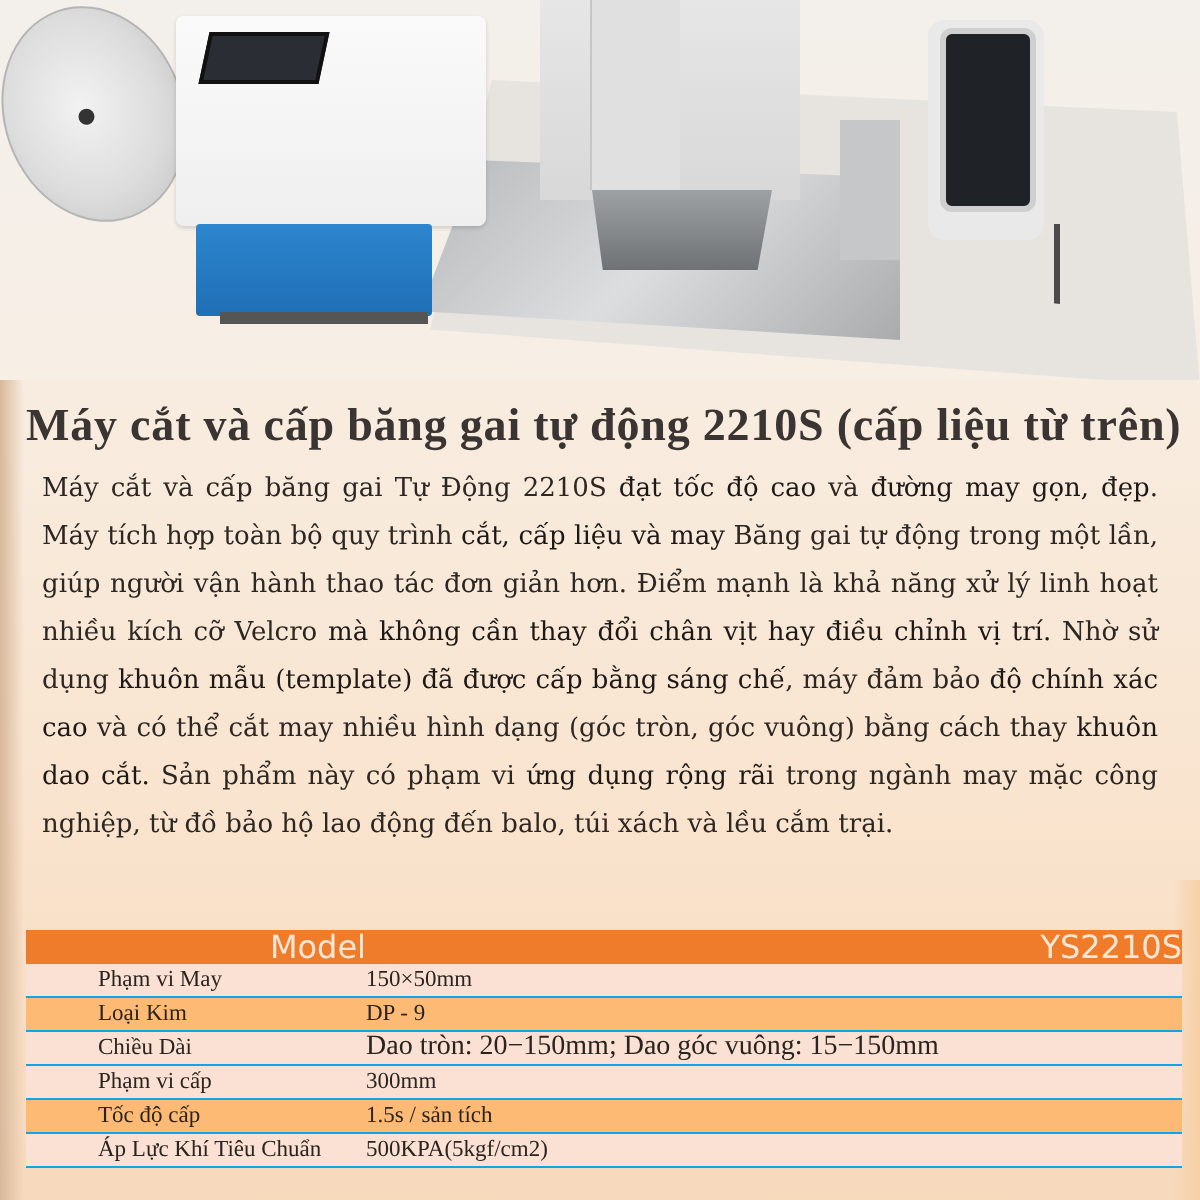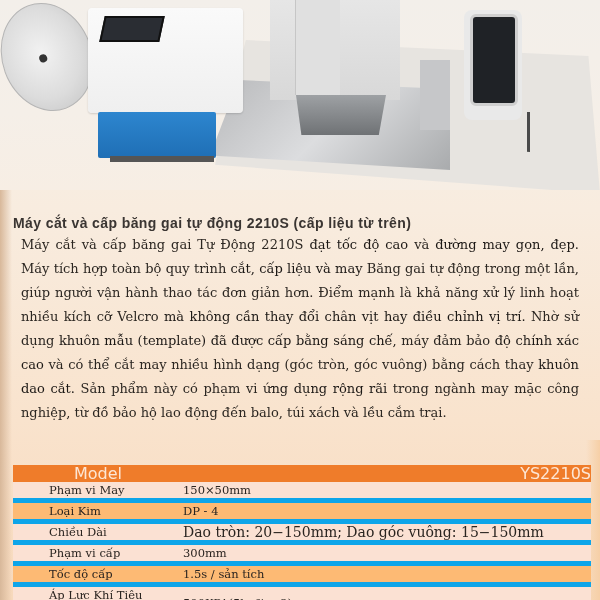--- a/index.html
+++ b/index.html
@@ -82,25 +82,24 @@
       background: #1f2226; border: 3px solid #cfcfcf; border-radius: 6px;
     }
     .gooseneck {
       position: absolute; left: 510px; top: 112px; width: 20px; height: 40px;
       border-right: 3px solid #4a4a4a; border-radius: 0 0 0 20px;
     }
 
     
     .title {
       position: absolute; left: 13px; top: 200px;
-      font-family: Liberation Sans, sans-serif;
-      font-weight: bold; font-size: 14px; color: #3a3532;
+      font-family: Liberation Serif, serif;
+      font-weight: bold; font-size: 23px; color: #3a3532;
       letter-spacing: 0.4px;
       white-space: nowrap;
-      margin-top: 15px;
     }
 
     
     .desc {
       position: absolute; left: 21px; top: 233px; width: 558px;
       font-family: "DejaVu Serif", serif;
       font-size: 13px; line-height: 24px; color: #2c2722;
       text-align: justify;
     }
     .desc b { font-weight: normal; color: #1d1916; }
@@ -109,23 +108,23 @@
     .spec {
       position: absolute; left: 13px; top: 465px; width: 578px;
       border-collapse: collapse;
       font-family: "DejaVu Serif", serif;
       font-size: 11.5px; color: #2a2420;
     }
     .spec th {
       background: #ef7c2a; color: #fde6d4; font-family: "DejaVu Sans", sans-serif;
       font-weight: normal; font-size: 16px; height: 17px; line-height: 17px;
     }
-    .spec th.col-label { text-align: center; width: 170px; }
+    .spec th.col-label { text-align: right; width: 170px; }
     .spec th.col-value { text-align: right; }
-    .spec td { height: 16.5px; line-height: 16px; border-bottom: 5px solid #0ea5e9; }
+    .spec td { height: 16.5px; line-height: 16px; border-bottom: 1px solid #0ea5e9; font-family: Liberation Serif, serif; }
     .spec td.label { padding-left: 36px; width: 170px; }
     .spec td.value { text-align: left; }
     .spec tr.odd td { background: #fbe1d3; }
     .spec tr.even td { background: #fdba74; }
   </style>
 </head>
 <body>
 
 <div class="left-edge"></div>
 <div class="right-edge"></div>
@@ -160,21 +159,21 @@
       <th class="col-value">YS2210S</th>
     </tr>
   </thead>
   <tbody>
     <tr class="odd">
       <td class="label">Phạm vi May</td>
       <td class="value">150×50mm</td>
     </tr>
     <tr class="even">
       <td class="label">Loại Kim</td>
-      <td class="value">DP - 4</td>
+      <td class="value">DP - 9</td>
     </tr>
     <tr class="odd">
       <td class="label">Chiều Dài</td>
       <td class="value" style="font-size:14px;">Dao tròn: 20−150mm; Dao góc vuông: 15−150mm</td>
     </tr>
     <tr class="odd">
       <td class="label">Phạm vi cấp</td>
       <td class="value">300mm</td>
     </tr>
     <tr class="even">

